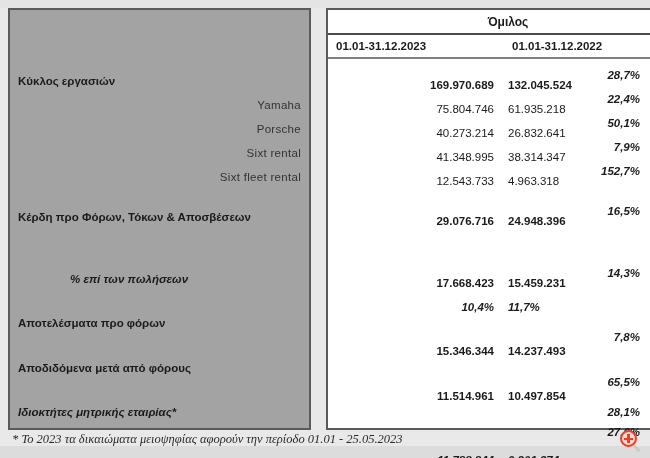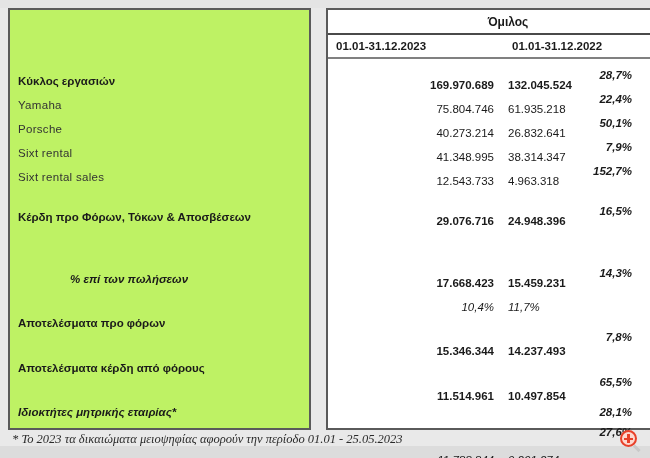--- a/index.html
+++ b/index.html
@@ -35,40 +35,40 @@
     background: #dcdcdc;
   }
 
   
   .tbl-labels {
     position: absolute;
     left: 8px;
     top: 8px;
     width: 303px;
     height: 422px;
-    background: #bef264;
+    background: #a3a3a3;
     border: 2px solid #5a5a5a;
     box-sizing: border-box;
   }
 
   
   .tbl-figures {
     position: absolute;
     left: 326px;
     top: 8px;
     width: 364px;
     height: 422px;
     background: #ffffff;
     border: 2px solid #5a5a5a;
     box-sizing: border-box;
   }
   
   .pct-layer {
     position: absolute;
-    left: 320px;
+    left: 328px;
     top: 8px;
     width: 318px;
     height: 422px;
     pointer-events: none;
   }
 
   table {
     border-collapse: collapse;
     width: 100%;
     table-layout: fixed;
@@ -95,20 +95,21 @@
   .lbl-head-b { height: 22px !important; }
   .lbl-gap    { height: 14px !important; }
 
   .l-bold   { font-weight: bold; }
   .l-ital   { font-style: italic; }
   .l-bi     { font-weight: bold; font-style: italic; }
   .l-left   { text-align: left; }
   .l-indent { padding-left: 60px !important; margin-left: 12px; }
 
   .sub-name {
+    text-align: right;
     font-weight: normal;
     color: #333;
     letter-spacing: 0.3px;
   }
 
   
   .fig-tbl td { height: 24px; }
   .col-a { width: 46%; text-align: right; padding-right: 14px; }
   .col-b { width: 54%; padding-right: 32px; }
 
@@ -124,21 +125,21 @@
     font-size: 11.5px;
     height: 22px !important;
     border-bottom: 2px solid #808080;
     text-align: left;
     padding-left: 8px;
   }
   .date-head.second { padding-left: 4px; }
 
   .f-bold { font-weight: bold; }
   .f-reg  { font-weight: normal; }
-  .f-bi   { font-weight: normal; font-style: italic; }
+  .f-bi   { font-weight: bold; font-style: italic; }
 
   
   .pct {
     position: absolute;
     right: 6px;
     font-size: 11.5px;
     font-weight: bold;
     font-style: italic;
     color: #1a1a1a;
     text-align: right;
@@ -223,21 +224,21 @@
       <tr>
         <td class="sub-name">Yamaha</td>
       </tr>
       <tr>
         <td class="sub-name">Porsche</td>
       </tr>
       <tr>
         <td class="sub-name">Sixt rental</td>
       </tr>
       <tr>
-        <td class="sub-name">Sixt rental sales</td>
+        <td class="sub-name">Sixt fleet rental</td>
       </tr>
 
       <tr>
         <td style="height:16px"></td>
       </tr>
 
       <tr>
         <td class="l-bold l-left">Κέρδη προ Φόρων, Τόκων &amp; Αποσβέσεων</td>
       </tr>
 
@@ -255,21 +256,21 @@
 
       <tr>
         <td class="l-bold l-left">Αποτελέσματα προ φόρων</td>
       </tr>
 
       <tr>
         <td style="height:21px"></td>
       </tr>
 
       <tr>
-        <td class="l-bold l-left">Αποτελέσματα κέρδη από φόρους</td>
+        <td class="l-bold l-left">Αποδιδόμενα μετά από φόρους</td>
       </tr>
 
       <tr>
         <td style="height:22px"></td>
       </tr>
 
       <tr>
         <td class="l-bi l-left" style="height:20px">Ιδιοκτήτες μητρικής εταιρίας*</td>
       </tr>
 

